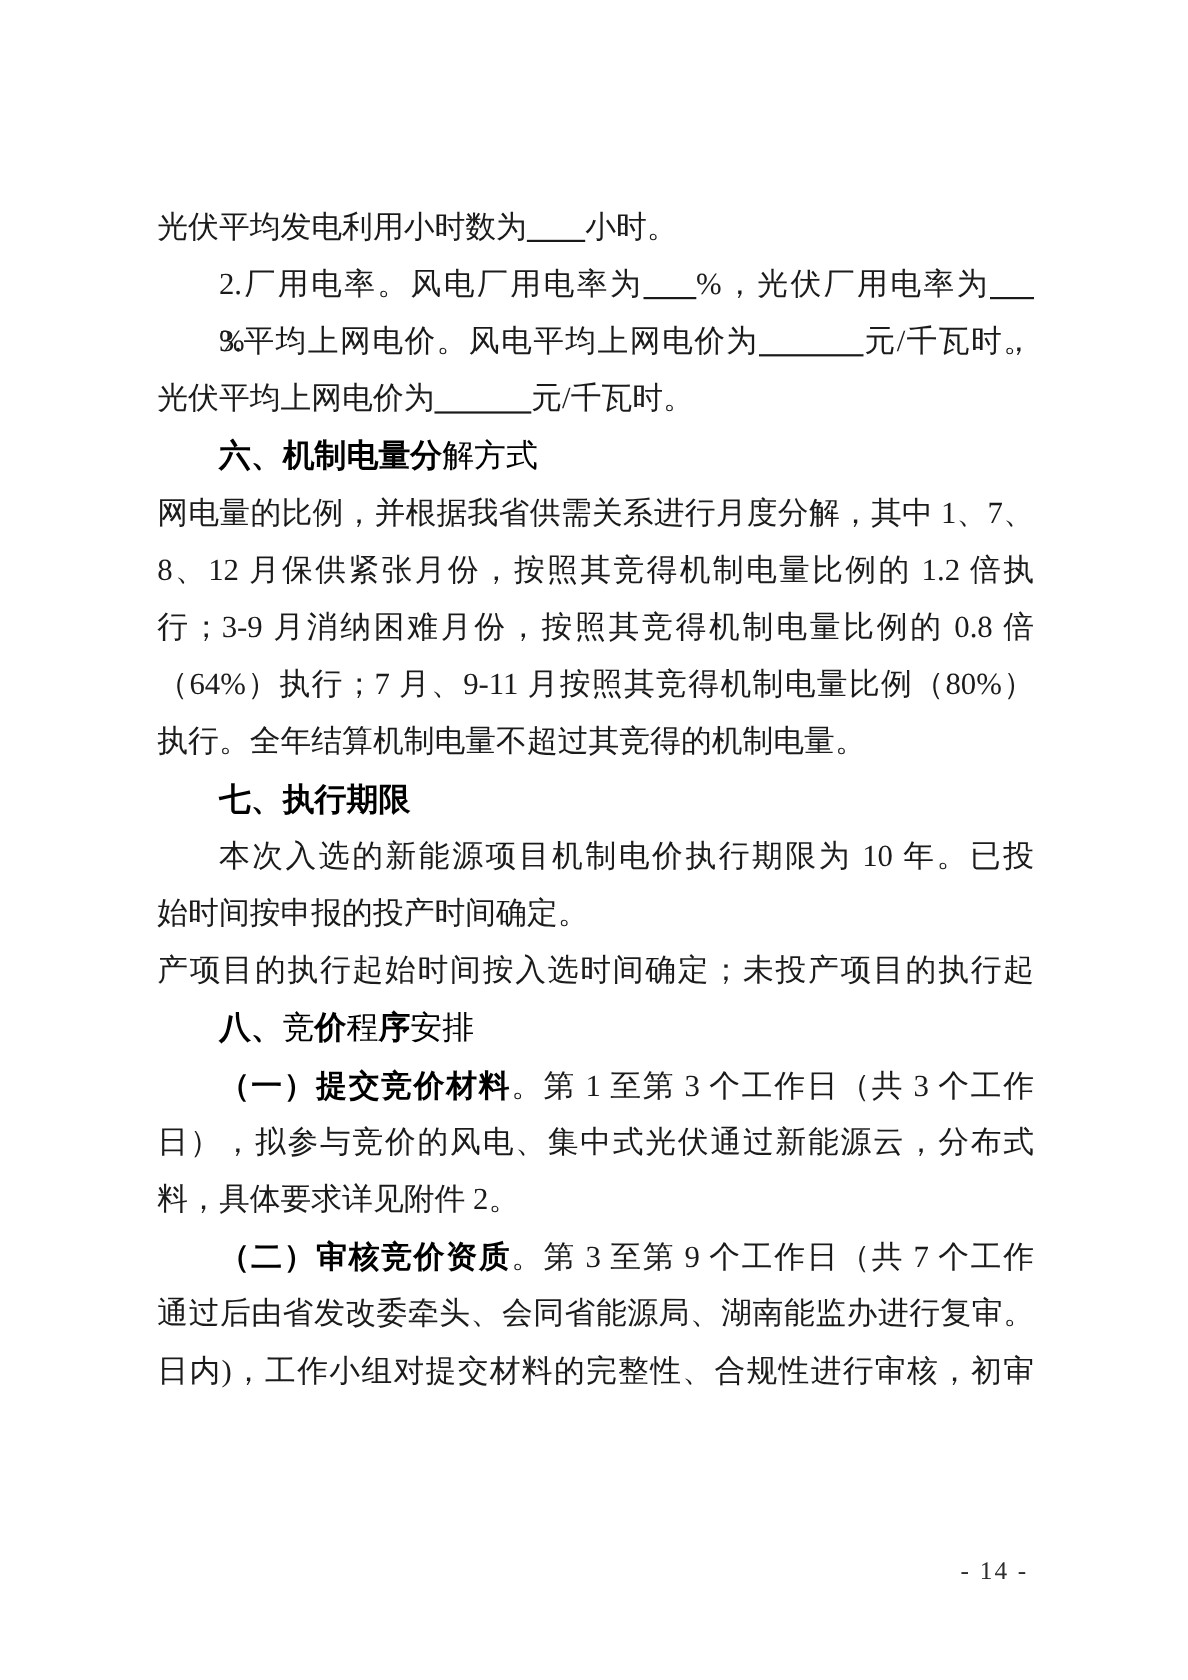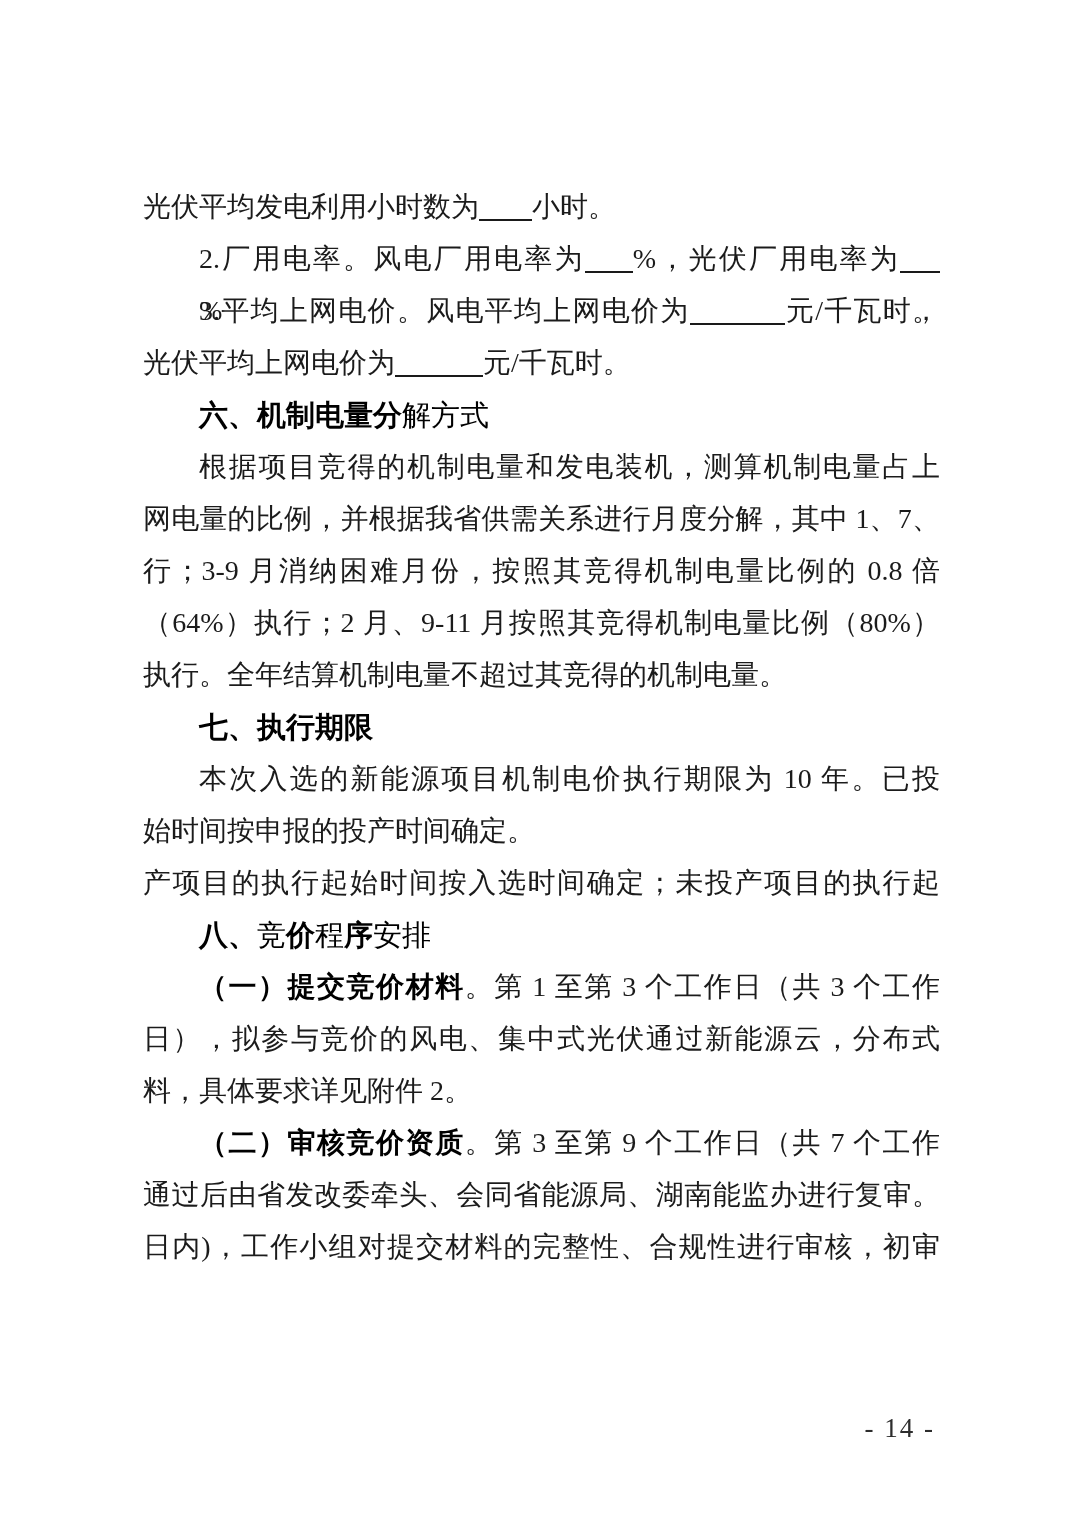--- a/index.html
+++ b/index.html
@@ -54,40 +54,40 @@
     height: 30px;
     border-bottom: 2px solid #1a1a1a;
     vertical-align: -5px;
   }
   .footer {
     position: absolute;
     right: 145px;
     top: 1404px;
     height: 48px;
     line-height: 48px;
-    font-size: 27px;
+    font-size: 23px;
     color: #2d2d2d;
     letter-spacing: 2px;
     font-family: "Liberation Serif", "DejaVu Serif", serif;
   }
 </style>
 </head>
 <body>
 
 <div class="page">
   <div class="content">
       <div class="line body"><span>光伏平均发电利用小时数为</span><span class="blank" style="width: 53px;"></span><span>小时。</span></div>
       <div class="line body just ind"><span>2.厂用电率。风电厂用电率为</span><span class="blank" style="width: 48px;"></span><span>%，光伏厂用电率为</span><span class="blank" style="width: 40px;"></span><span>%。</span></div>
       <div class="line body just ind"><span>3.平均上网电价。风电平均上网电价为</span><span class="blank" style="width: 95px;"></span><span>元/千瓦时，</span></div>
       <div class="line body"><span>光伏平均上网电价为</span><span class="blank" style="width: 88px;"></span><span>元/千瓦时。</span></div>
       <div class="line heading ind"><span class="b">六、机制电量分</span><span>解方式</span></div>
-      <div class="line body just ind"><span>根据项目竞得的机制电量和发电装机，测算机制电量占上</span></div>
       <div class="line body just"><span>网电量的比例，并根据我省供需关系进行月度分解，其中 1、7、</span></div>
+      <div class="line body just"><span>8、12 月保供紧张月份，按照其竞得机制电量比例的 1.2 倍执</span></div>
       <div class="line body just"><span>行；3-9 月消纳困难月份，按照其竞得机制电量比例的 0.8 倍</span></div>
-      <div class="line body just"><span>（64%）执行；2 月、9-11 月按照其竞得机制电量比例（80%）</span></div>
+      <div class="line body just"><span>（64%）执行；7 月、9-11 月按照其竞得机制电量比例（80%）</span></div>
       <div class="line body"><span>执行。全年结算机制电量不超过其竞得的机制电量。</span></div>
       <div class="line heading ind"><span class="b">七、执行期限</span></div>
       <div class="line body just ind"><span>本次入选的新能源项目机制电价执行期限为 10 年。已投</span></div>
       <div class="line body"><span>始时间按申报的投产时间确定。</span></div>
       <div class="line body just"><span>产项目的执行起始时间按入选时间确定；未投产项目的执行起</span></div>
       <div class="line heading ind"><span class="b">八、</span><span>竞</span><span class="b">价</span><span>程</span><span class="b">序</span><span>安排</span></div>
       <div class="line body just ind"><span class="b">（一）提交竞价材料</span><span>。第 1 至第 3 个工作日（共 3 个工作</span></div>
       <div class="line body just"><span>日），拟参与竞价的风电、集中式光伏通过新能源云，分布式</span></div>
       <div class="line body"><span>料，具体要求详见附件 2。</span></div>
       <div class="line body just ind"><span class="b">（二）审核竞价资质</span><span>。第 3 至第 9 个工作日（共 7 个工作</span></div>

